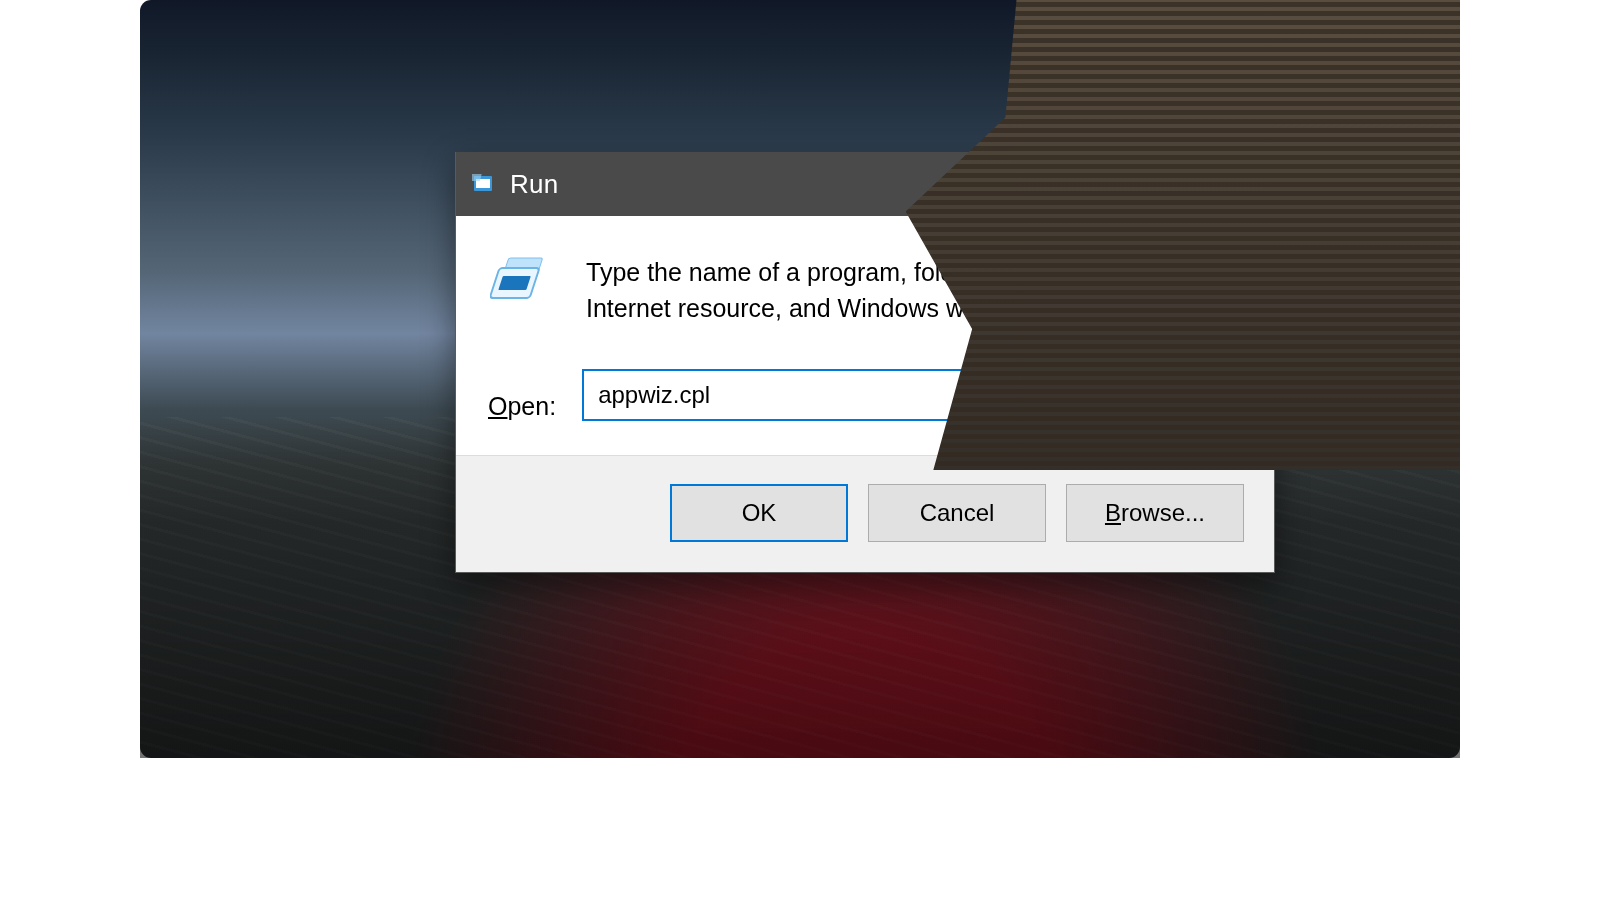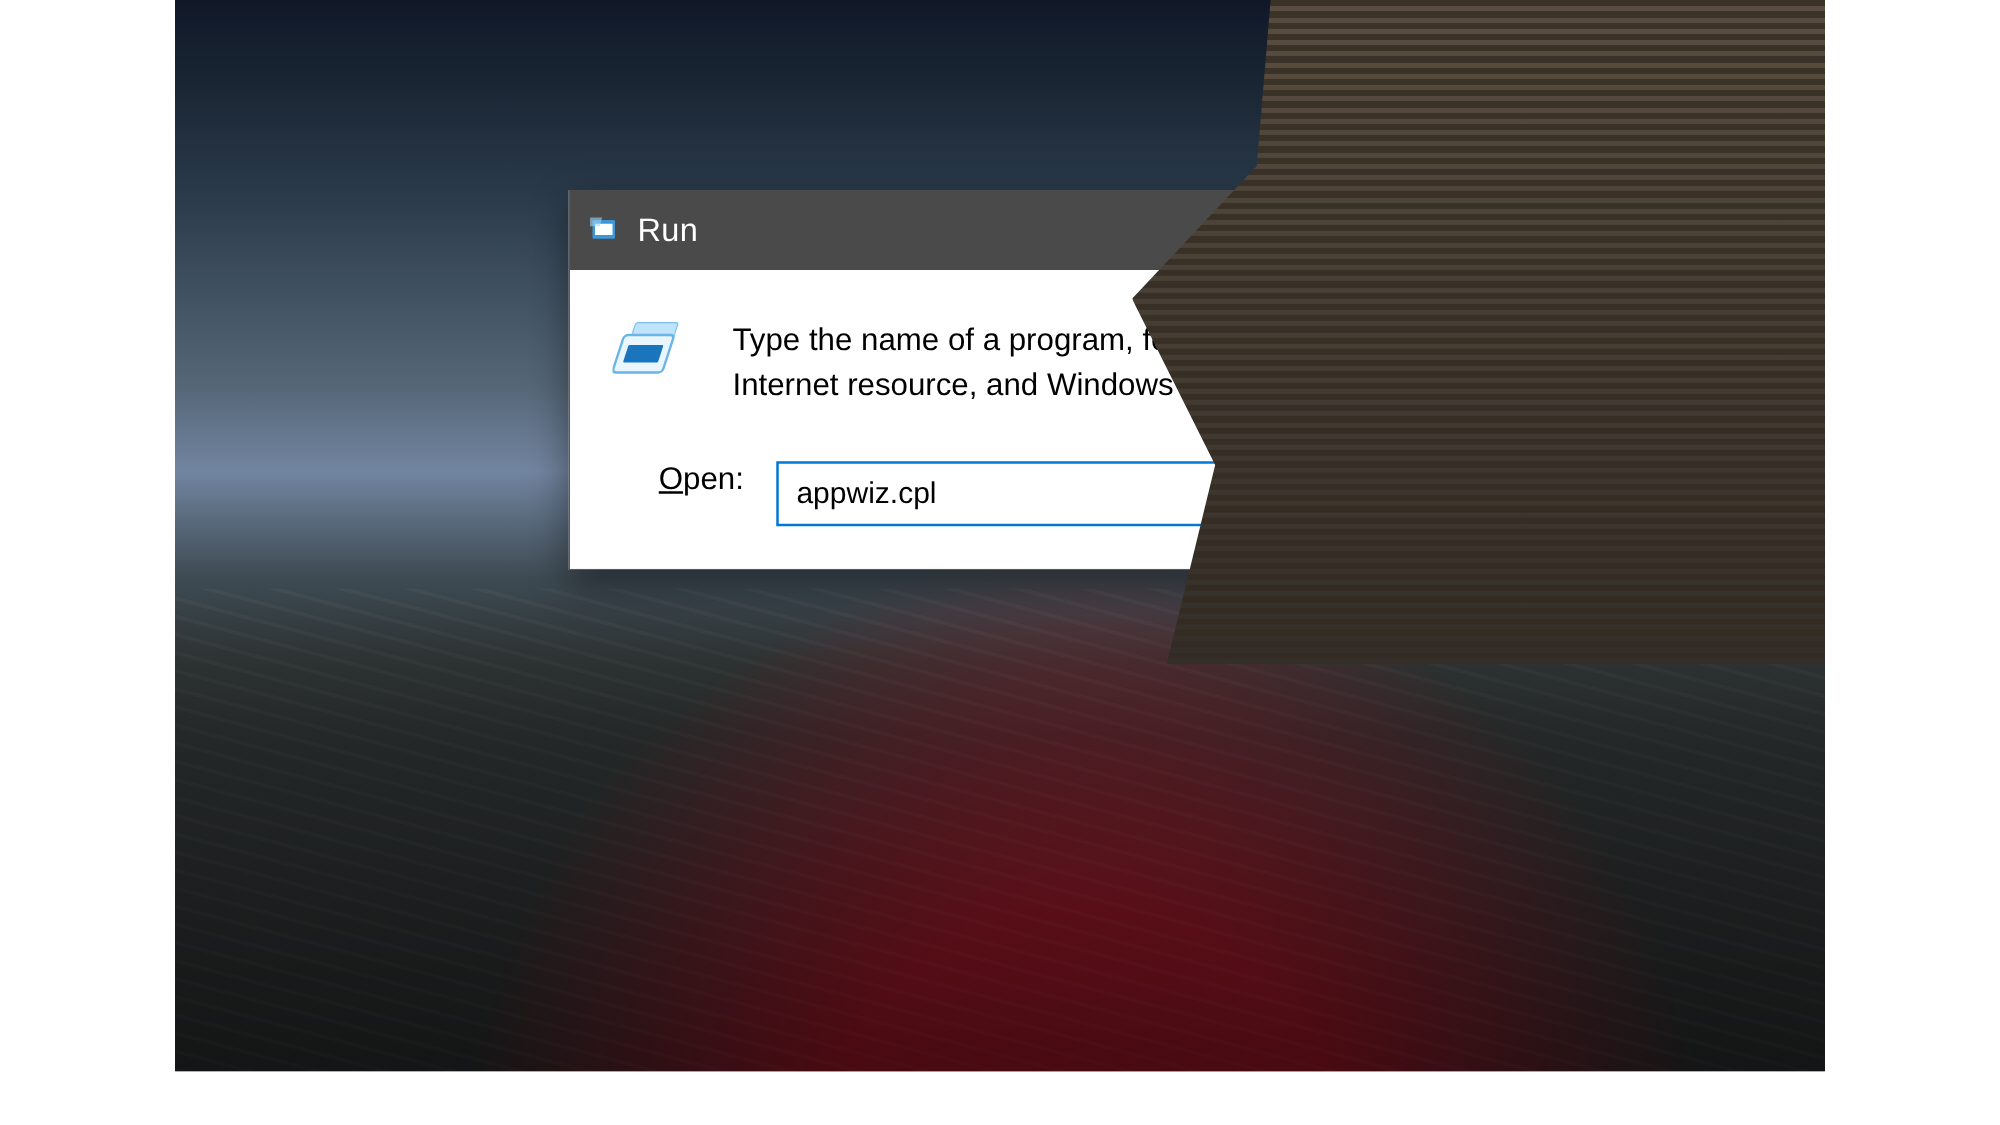--- a/index.html
+++ b/index.html
@@ -3,25 +3,26 @@
 <meta charset="utf-8">
 <style>
   * { box-sizing: border-box; margin: 0; padding: 0; }
   html, body { width: 1600px; height: 900px; overflow: hidden; font-family: "Segoe UI", Tahoma, sans-serif; }
   body { background: #fff; }
 
   
   .stage {
     position: absolute;
     left: 140px; top: 0;
-    width: 1320px; height: 857px;
+    width: 1320px; height: 758px;
     background:
       radial-gradient(circle at 55% 110%, rgba(255,0,30,0.55) 0 18%, rgba(255,0,30,0.0) 42%),
       linear-gradient(180deg, #101828 0%, #1a2634 8%, #2a3a4a 18%, #556677 36%, #7285a0 44%, #3d4a52 54%, #343a3a 62%, #2c2f30 100%);
     outline: none;
+    border-radius: 11px;
   }
   
   .stage::before {
     content:"";
     position:absolute; left:0; right:0; bottom:0; height:45%;
     background:
       linear-gradient(180deg, rgba(0,0,0,0) 0%, rgba(10,10,10,0.35) 30%, rgba(0,0,0,0.55) 100%),
       repeating-linear-gradient(15deg, rgba(255,255,255,0.03) 0 3px, rgba(0,0,0,0) 3px 14px);
   }
   
@@ -72,23 +73,22 @@
     background: #ffffff;
   }
   .desc-row { display:flex; gap: 28px; align-items:flex-start; }
   .run-app-icon { flex: none; width: 72px; display:flex; justify-content:center; }
   .desc-text {
     font-size: 25px; color: #000; line-height: 1.45; max-width: 620px;
   }
 
   .open-row {
     margin-top: 42px;
-    display:flex; align-items:flex-start; gap: 26px;
+    display:flex; align-items:flex-end; gap: 26px;
     padding-left: 2px;
-    margin-left: 39px;
   }
   .open-label {
     font-size: 25px; color:#000;
   }
   .open-label .u { text-decoration: underline; }
   .combo {
     flex: 1;
     display:flex; align-items:center;
     height: 52px;
     border: 2px solid #0078d7;
@@ -170,16 +170,27 @@
           <input type="text" value="appwiz.cpl" style="">
           <span class="chev">
             <svg width="16" height="16" viewBox="0 0 16 16">
                 <polyline points="3,5 8,11 13,5" fill="none" stroke="#5a5a5a" stroke-width="1.6"></polyline>
               </svg>
           </span>
         </div>
       </div>
     </div>
 
+    <div class="dialog-footer">
+      <div class="btn primary">
+        <span>OK</span>
+      </div>
+      <div class="btn">
+        <span>Cancel</span>
+      </div>
+      <div class="btn">
+        <span><span class="u">B</span><span>rowse...</span></span>
+      </div>
+    </div>
 
   </div>
 
 </div>
 
 </body></html>

